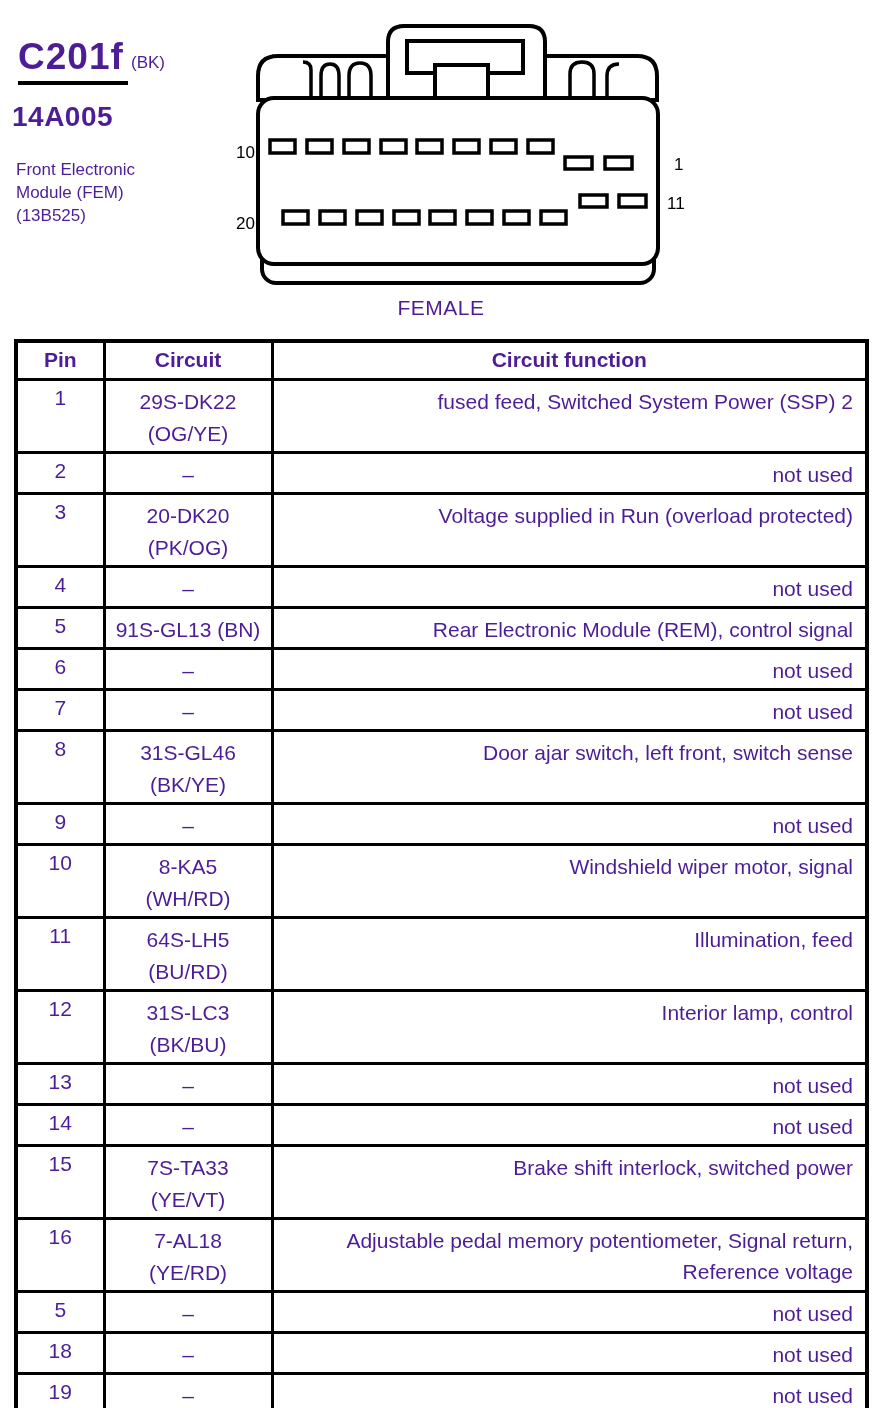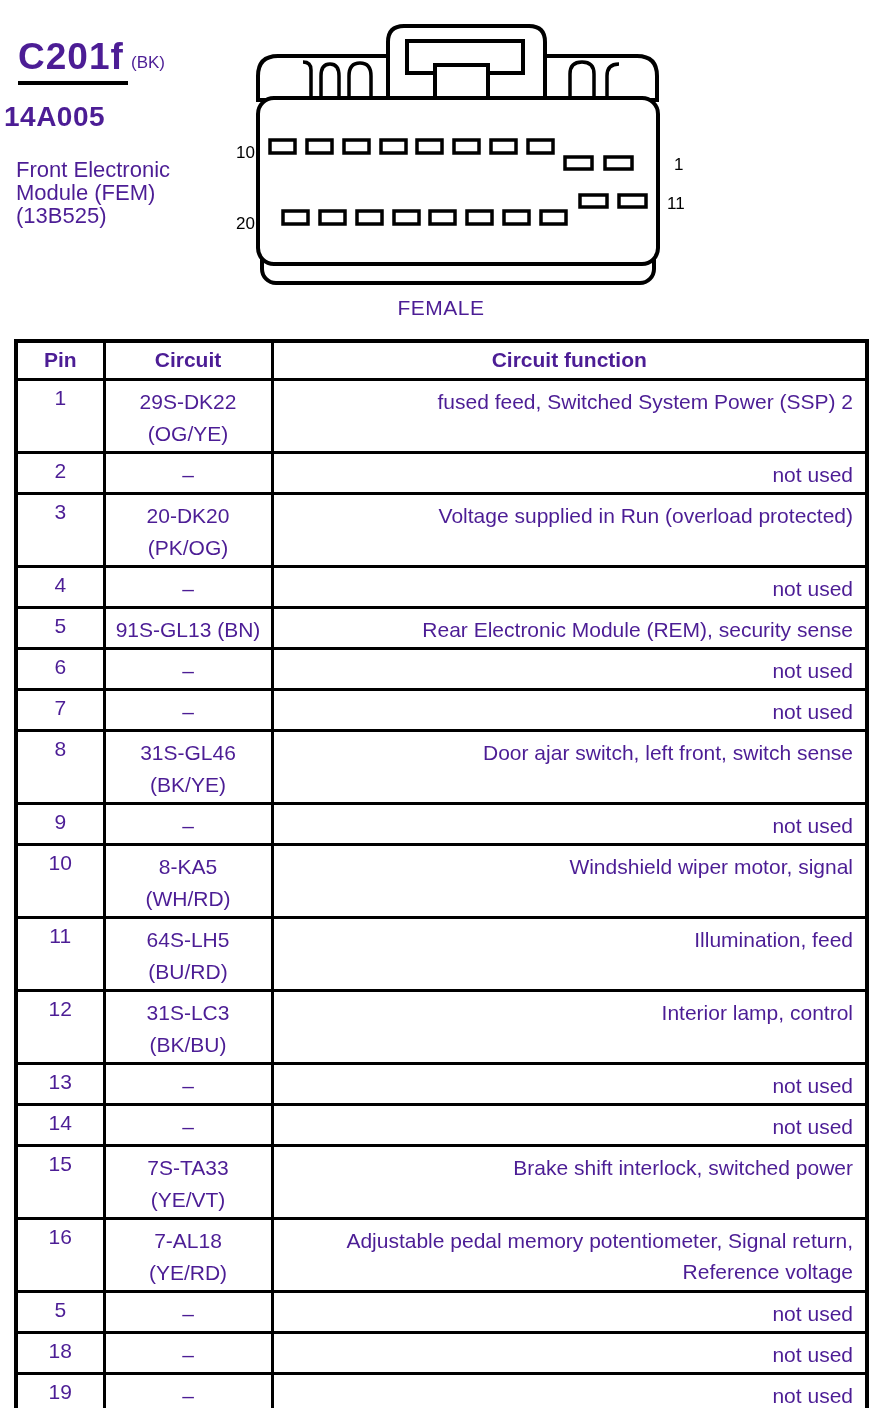--- a/index.html
+++ b/index.html
@@ -6,22 +6,22 @@
   .page{
     position:relative;width:894px;height:1408px;background:#fff;color:#4c1d95;
     font-family:"Liberation Sans", sans-serif;overflow:hidden;
   }
   
   .connector-id{
     position:absolute;left:18px;top:36px;font-size:37px;font-weight:bold;
     letter-spacing:1px;border-bottom:4px solid #000;padding:0 4px 3px 0;display:inline-block;
   }
   .color-code{position:absolute;left:131px;top:53px;font-size:17px;}
-  .part-number{position:absolute;left:4px;top:101px;font-size:28px;font-weight:bold;letter-spacing:.5px;}
-  .description{position:absolute;left:16px;top:158px;font-size:22px;line-height:23px;}
+  .part-number{position:absolute;left:12px;top:101px;font-size:28px;font-weight:bold;letter-spacing:.5px;}
+  .description{position:absolute;left:16px;top:158px;font-size:17px;line-height:23px;}
   
   .connector-svg{position:absolute;left:225px;top:18px;}
   .female-label{position:absolute;left:331px;top:296px;width:220px;text-align:center;
     font-size:21px;font-weight:normal;letter-spacing:.5px;}
   .svg-label{font-family:"Liberation Sans",sans-serif;font-size:17px;fill:#000;}
   
   table.pin-table{
     position:absolute;left:14px;top:339px;width:851px;border-collapse:collapse;
     table-layout:fixed;border:4px solid #000;
   }
@@ -146,21 +146,21 @@
             <div>–</div>
           </td>
     <td class="function-cell">not used</td>
   </tr>
 
   <tr class="short">
     <td class="pin-cell">5</td>
     <td class="circuit-cell">
             <div>91S-GL13 (BN)</div>
           </td>
-    <td class="function-cell">Rear Electronic Module (REM), security sense</td>
+    <td class="function-cell">Rear Electronic Module (REM), control signal</td>
   </tr>
 
   <tr class="short">
     <td class="pin-cell">6</td>
     <td class="circuit-cell">
             <div>–</div>
           </td>
     <td class="function-cell">not used</td>
   </tr>
 

